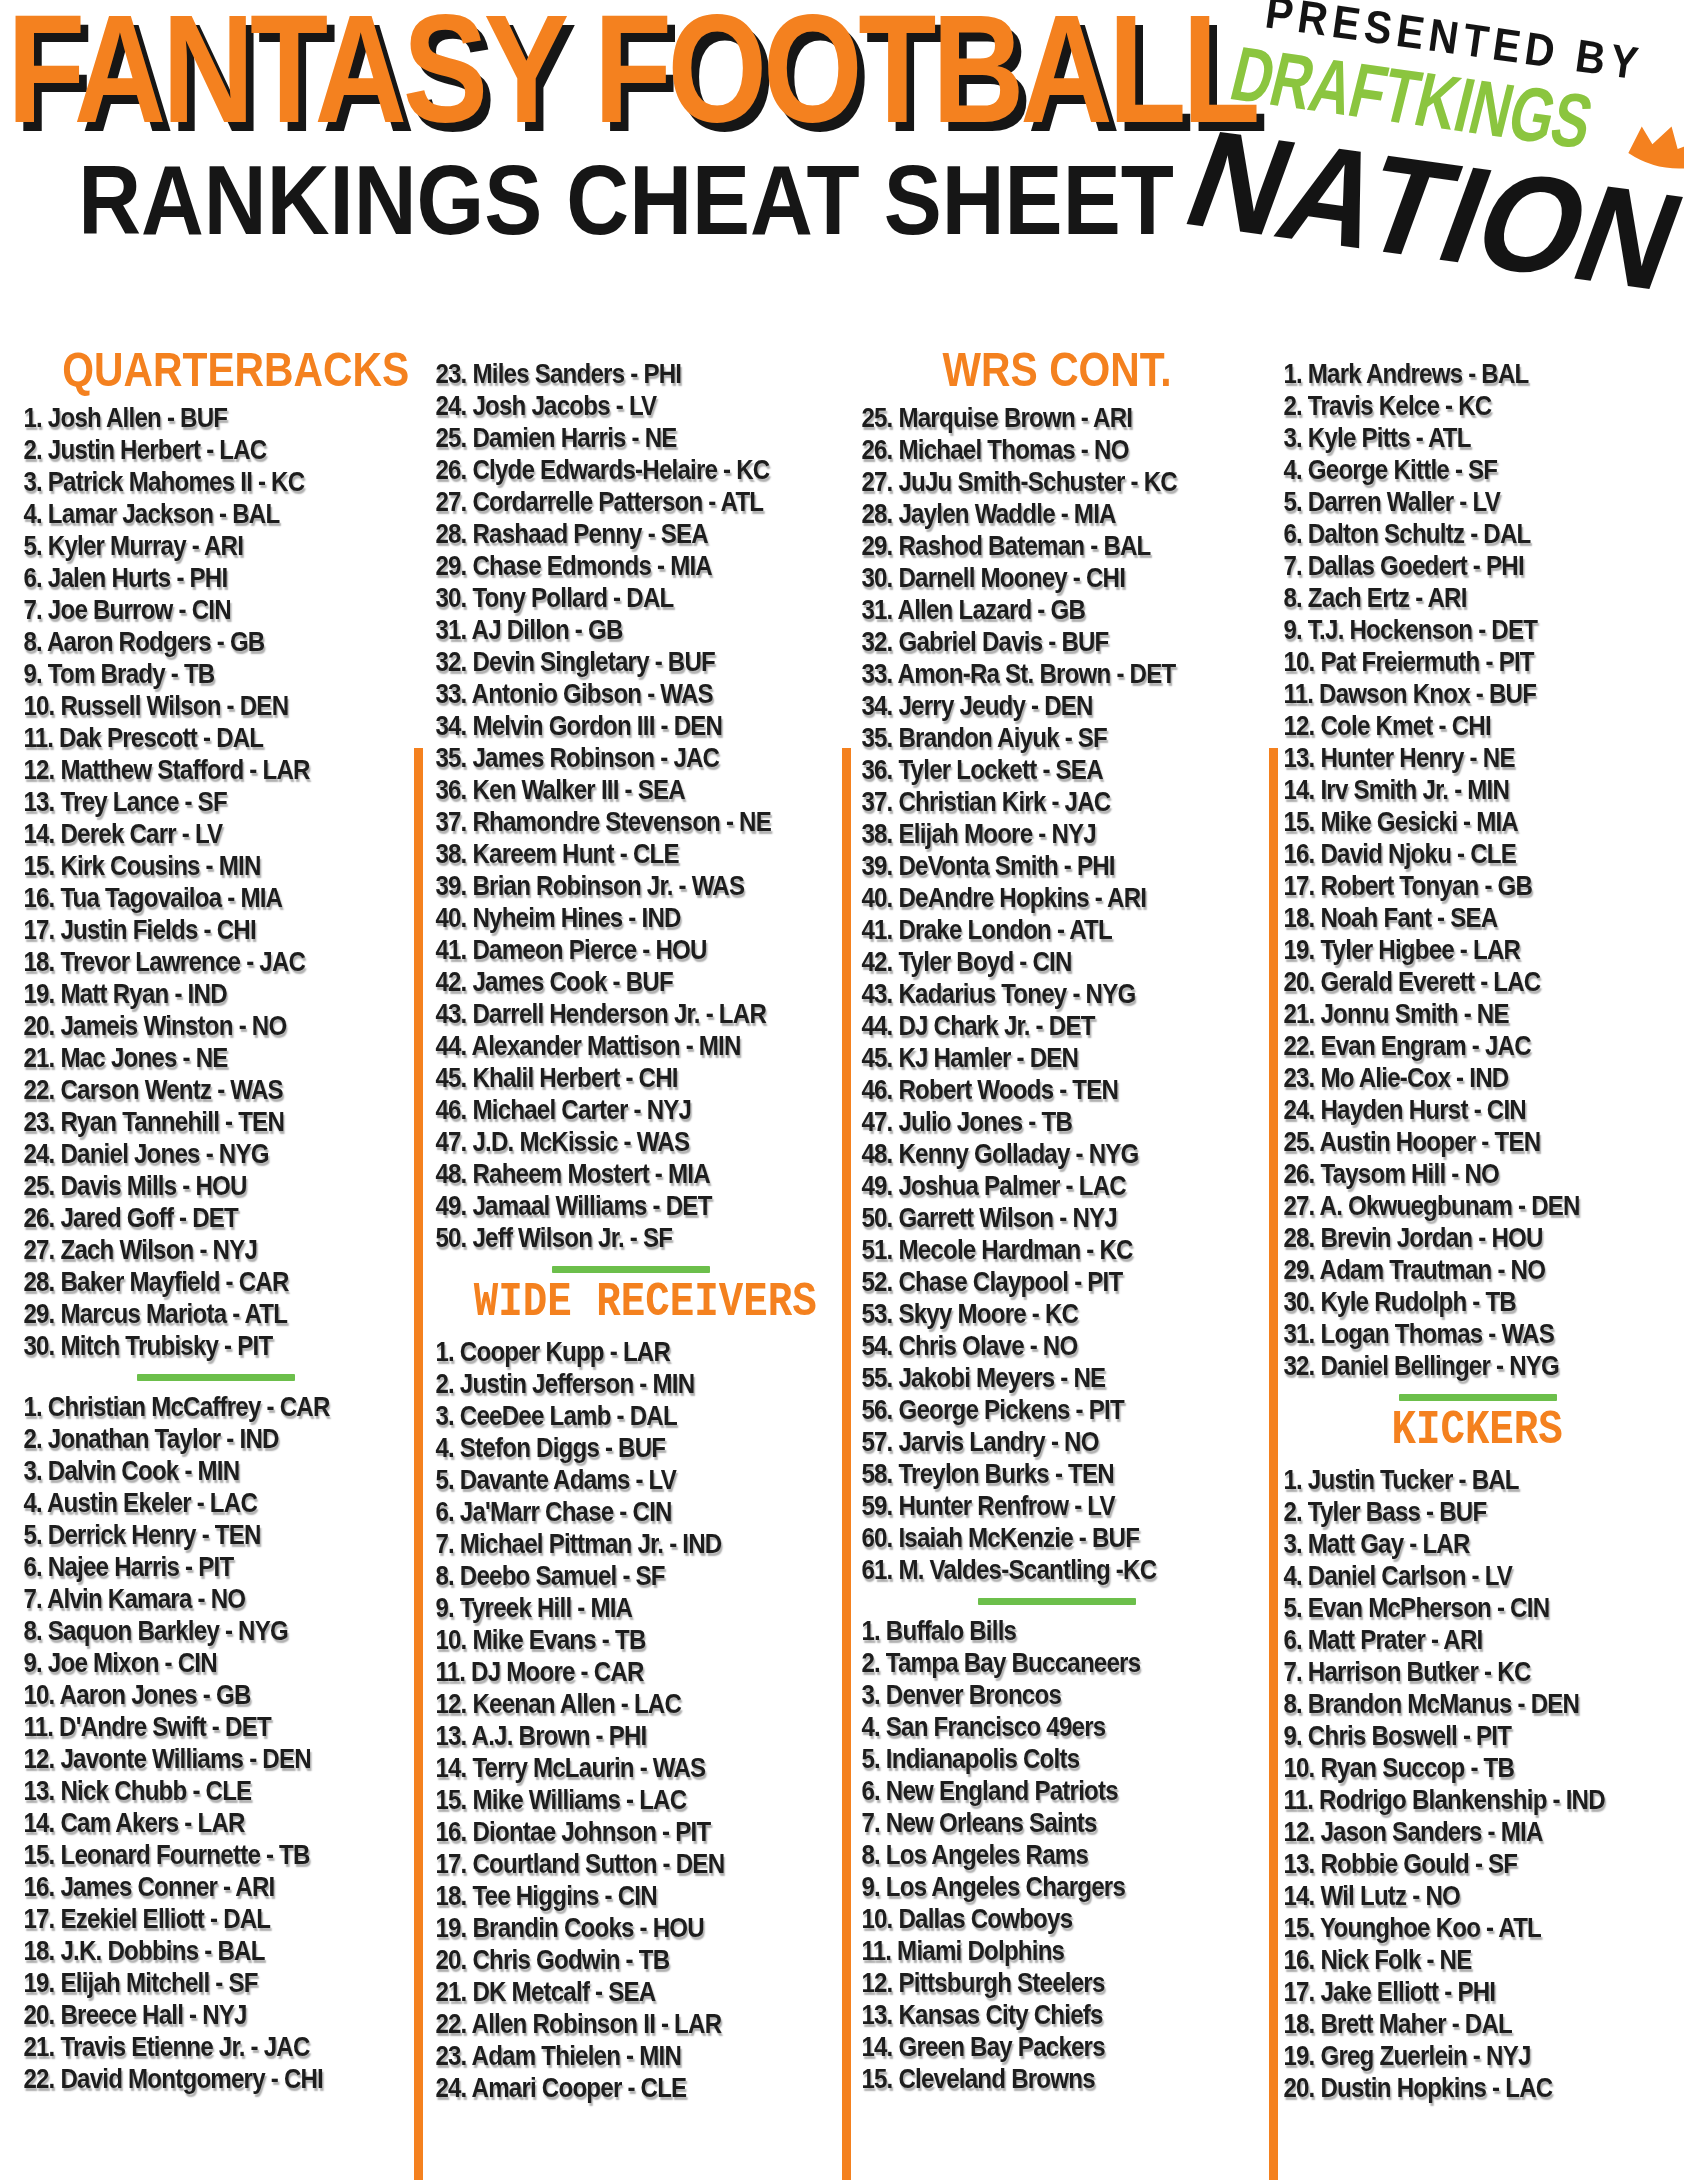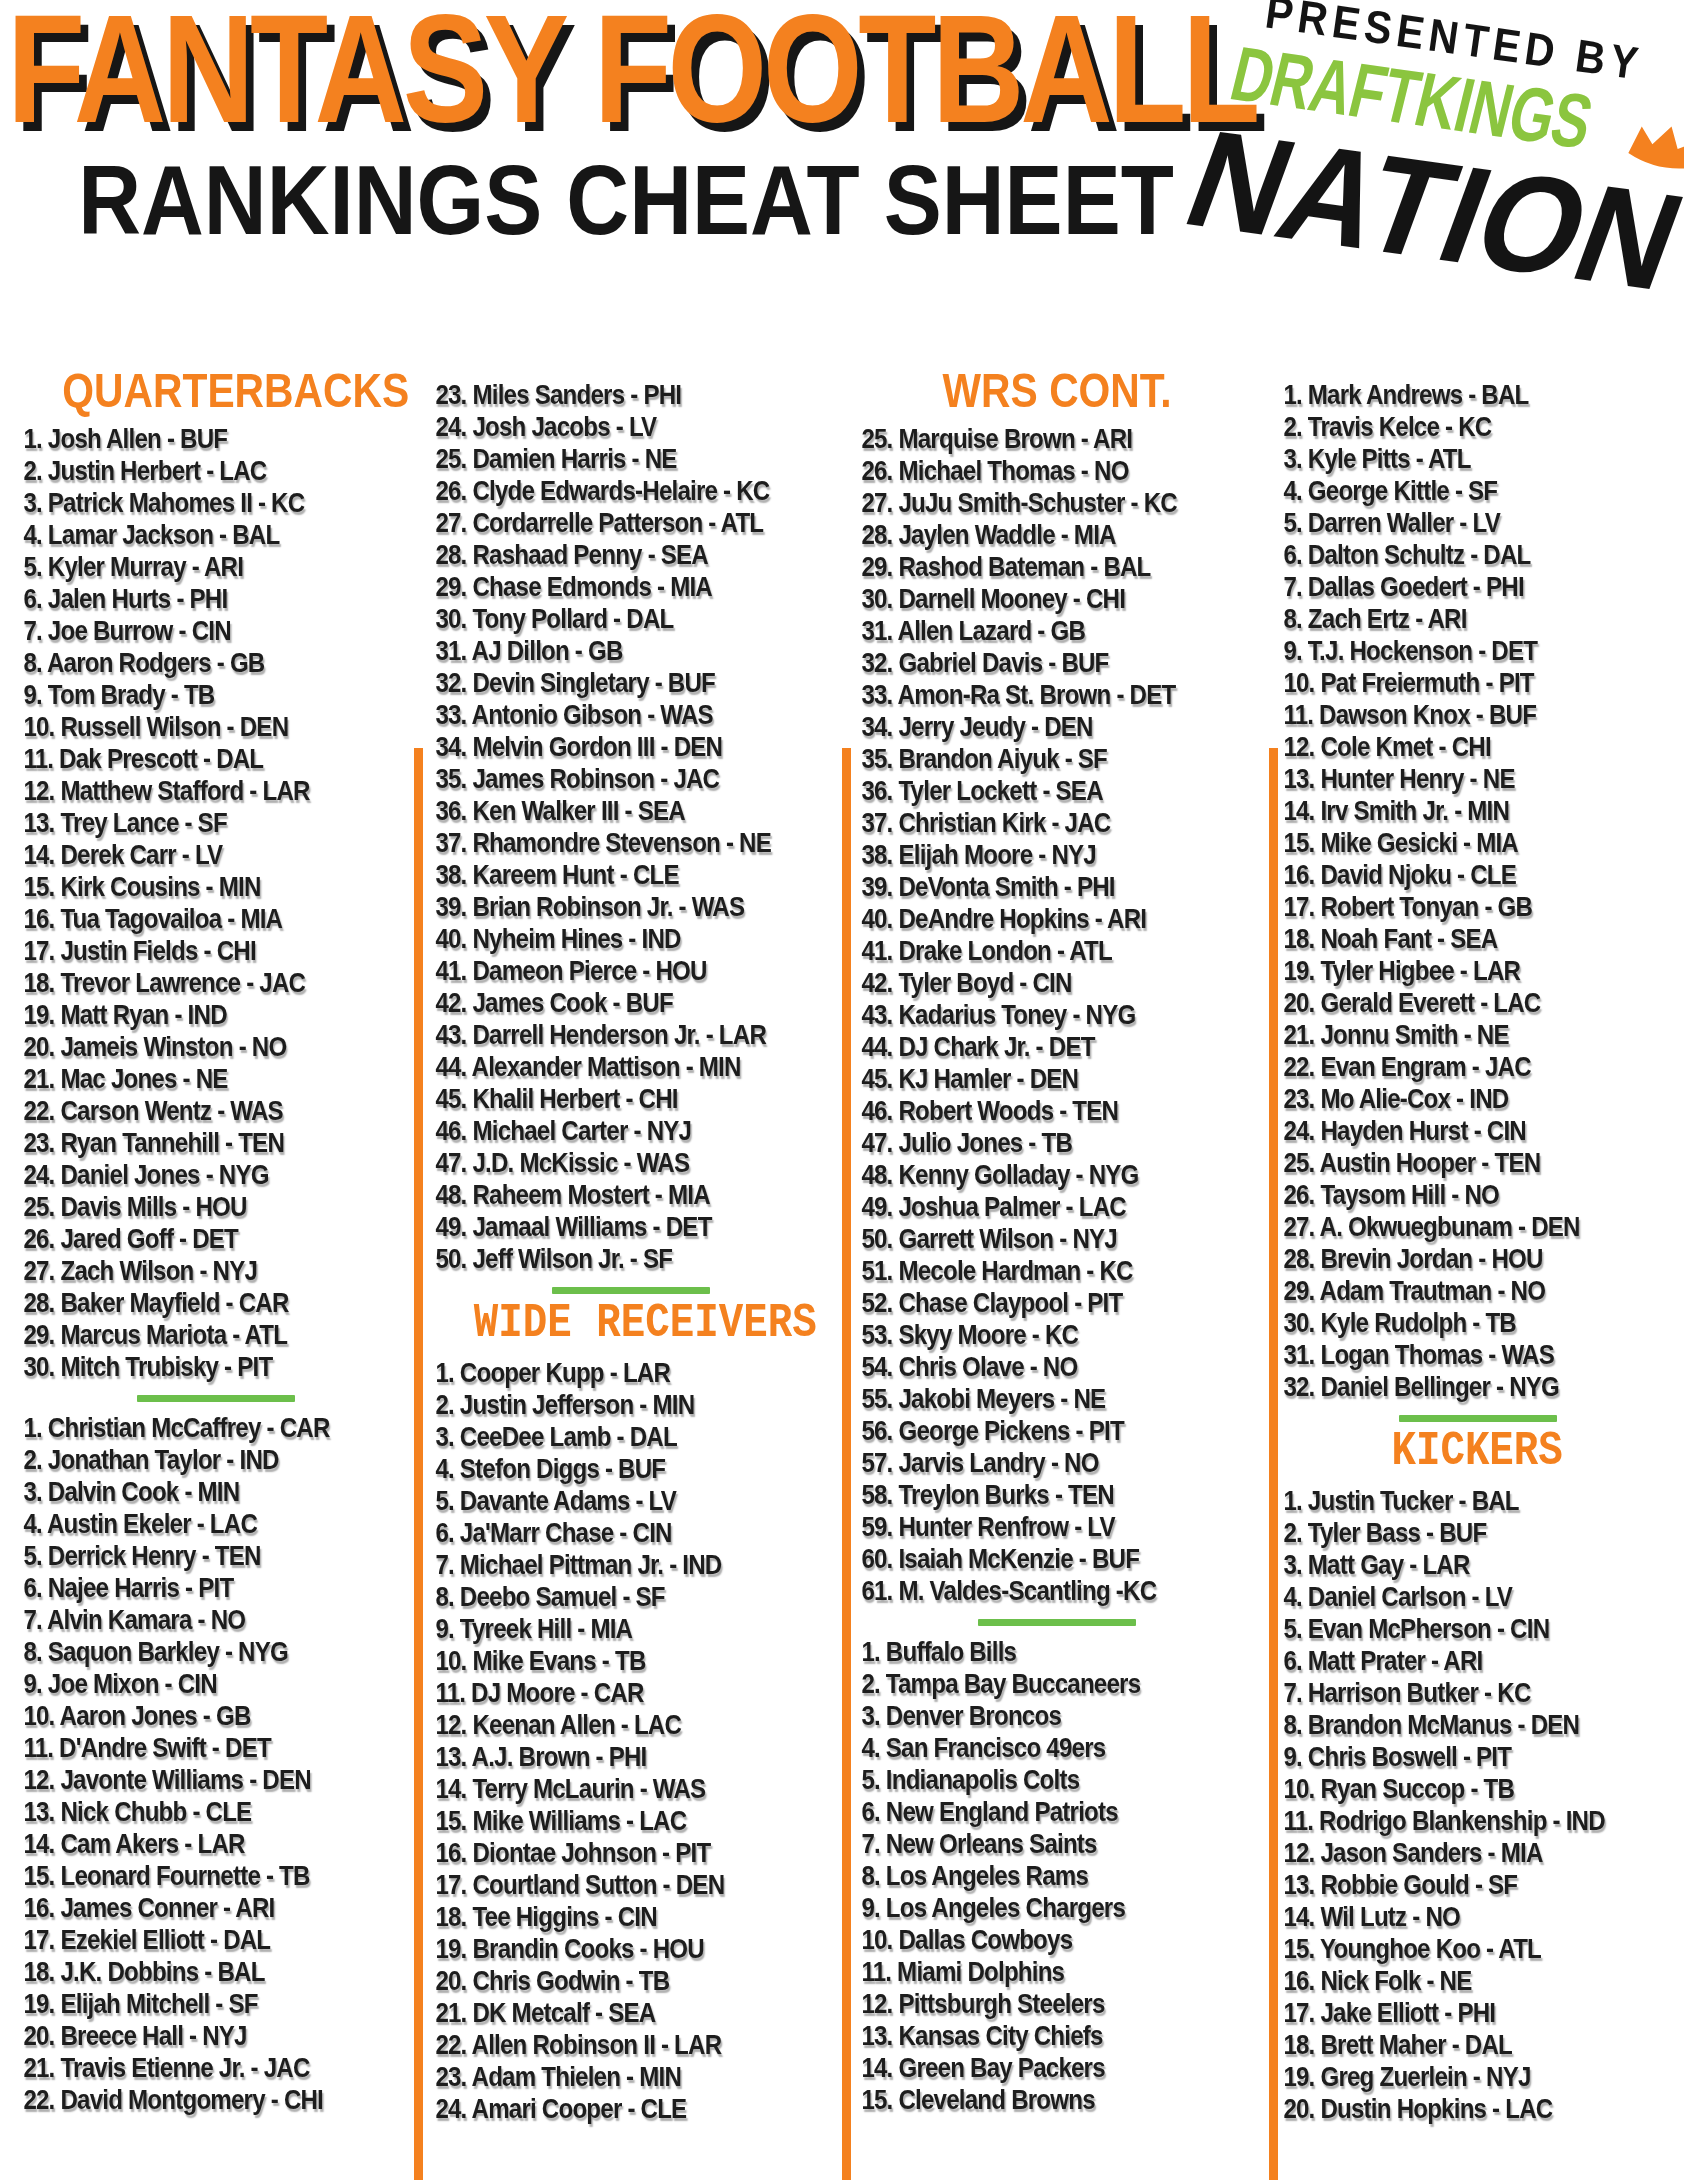--- a/index.html
+++ b/index.html
@@ -54,21 +54,21 @@
   }
   .crown{width:73px;height:55px;margin-left:-5.1px;margin-top:29px;transform:rotate(9deg);flex:0 0 auto;}
   .nation{height:143px;margin-top:-6.8px;white-space:nowrap;}
   .nation span{
     display:inline-block;font-size:129px;font-weight:bold;color:#141414;letter-spacing:0px;
     transform:skewX(-12deg) scaleY(1.08);transform-origin:center 60%;
   }
 
   
   .columns{position:absolute;left:0;top:348px;width:1685px;}
-  .col{position:absolute;top:0;margin-top:21px;}
+  .col{position:absolute;top:0;}
   .col[data-col="0"]{left:19px;width:394px;}
   .col[data-col="1"]{left:431px;width:399px;}
   .col[data-col="2"]{left:857px;width:400px;}
   .col[data-col="3"]{left:1279px;width:397px;}
 
   .section-header{display:block;text-align:center;height:44px;line-height:44px;white-space:nowrap;}
   .section-header span{
     display:inline-block;font-size:51px;font-weight:bold;color:var(--orange);
     transform:scaleX(0.8) scaleY(0.95);transform-origin:center;letter-spacing:0;
   }

